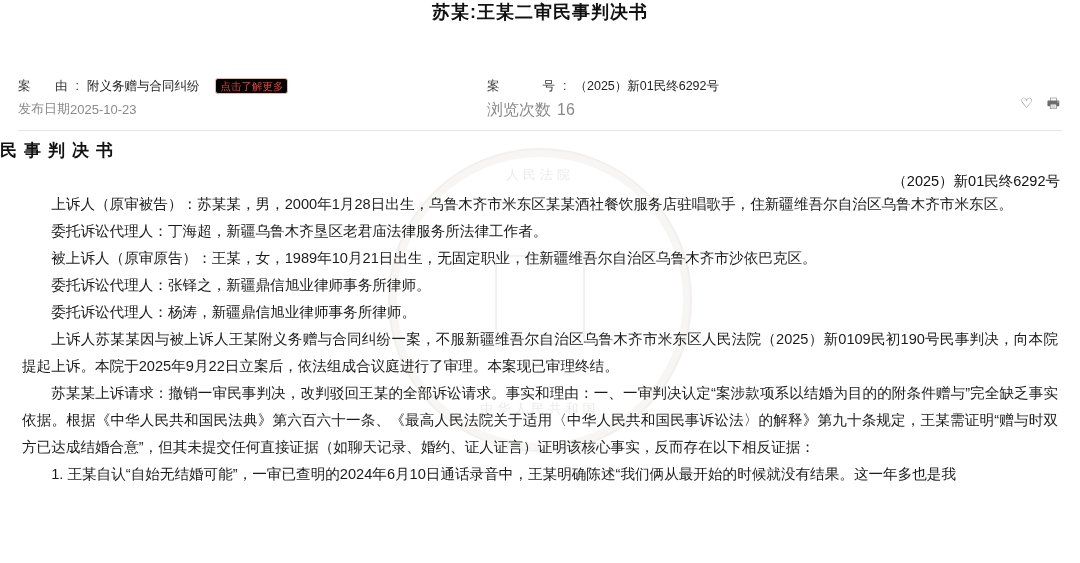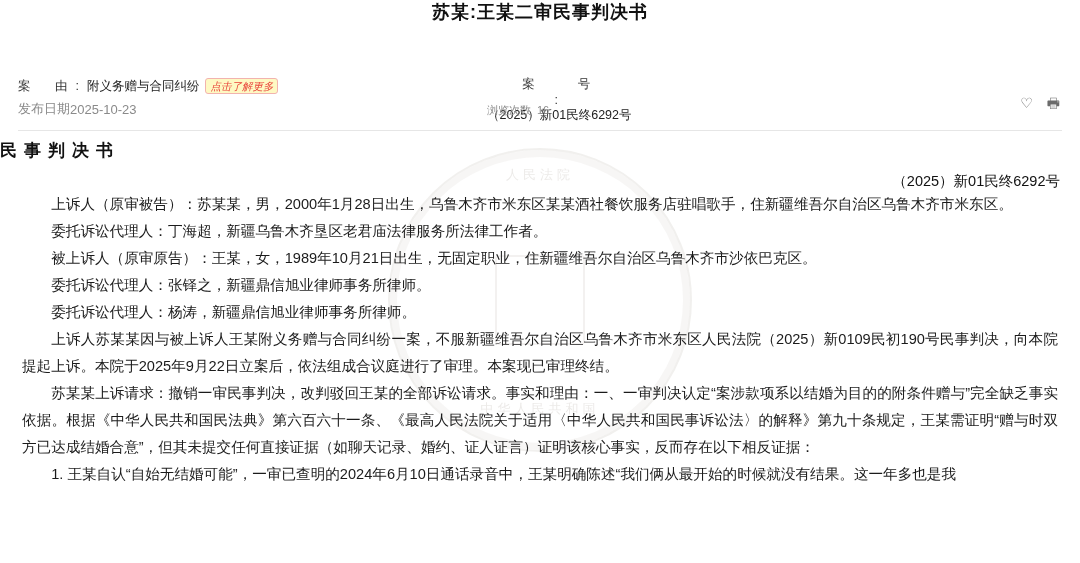--- a/index.html
+++ b/index.html
@@ -108,54 +108,52 @@
   }
   .case-no-col {
     position: absolute;
     left: 487px;
     top: 0;
     font-size: 12.5px;
     color: #222;
     display: flex;
     align-items: center;
     height: 20px;
-    flex-direction: column;
   }
   .case-no-col .meta-label { letter-spacing: 6px; }
   .views-col {
     position: absolute;
     left: 487px;
     top: 24px;
-    font-size: 11px;
+    font-size: 16px;
     color: #8a8a8a;
     display: flex;
     align-items: center;
     gap: 6px;
     height: 20px;
   }
   .pubdate-row {
     margin-top: 4px;
     font-size: 13px;
     color: #8a8a8a;
     display: flex;
     align-items: center;
   }
   .more-badge {
     display: inline-block;
-    margin-left: 6px;
+    margin-left: 16px;
     font-size: 10.5px;
     color: #e8443a;
     border: 1px solid #f2b3ae;
     border-radius: 3px;
     padding: 1px 4px;
-    background: #fef9c3;
+    background: #000000;
     line-height: 1.2;
     white-space: nowrap;
     cursor: pointer;
-    font-style: italic;
   }
   .top-icons {
     position: absolute;
     right: 20px;
     top: 20px;
     display: flex;
     gap: 14px;
     color: #6b6b6b;
   }
   .top-icons span {

